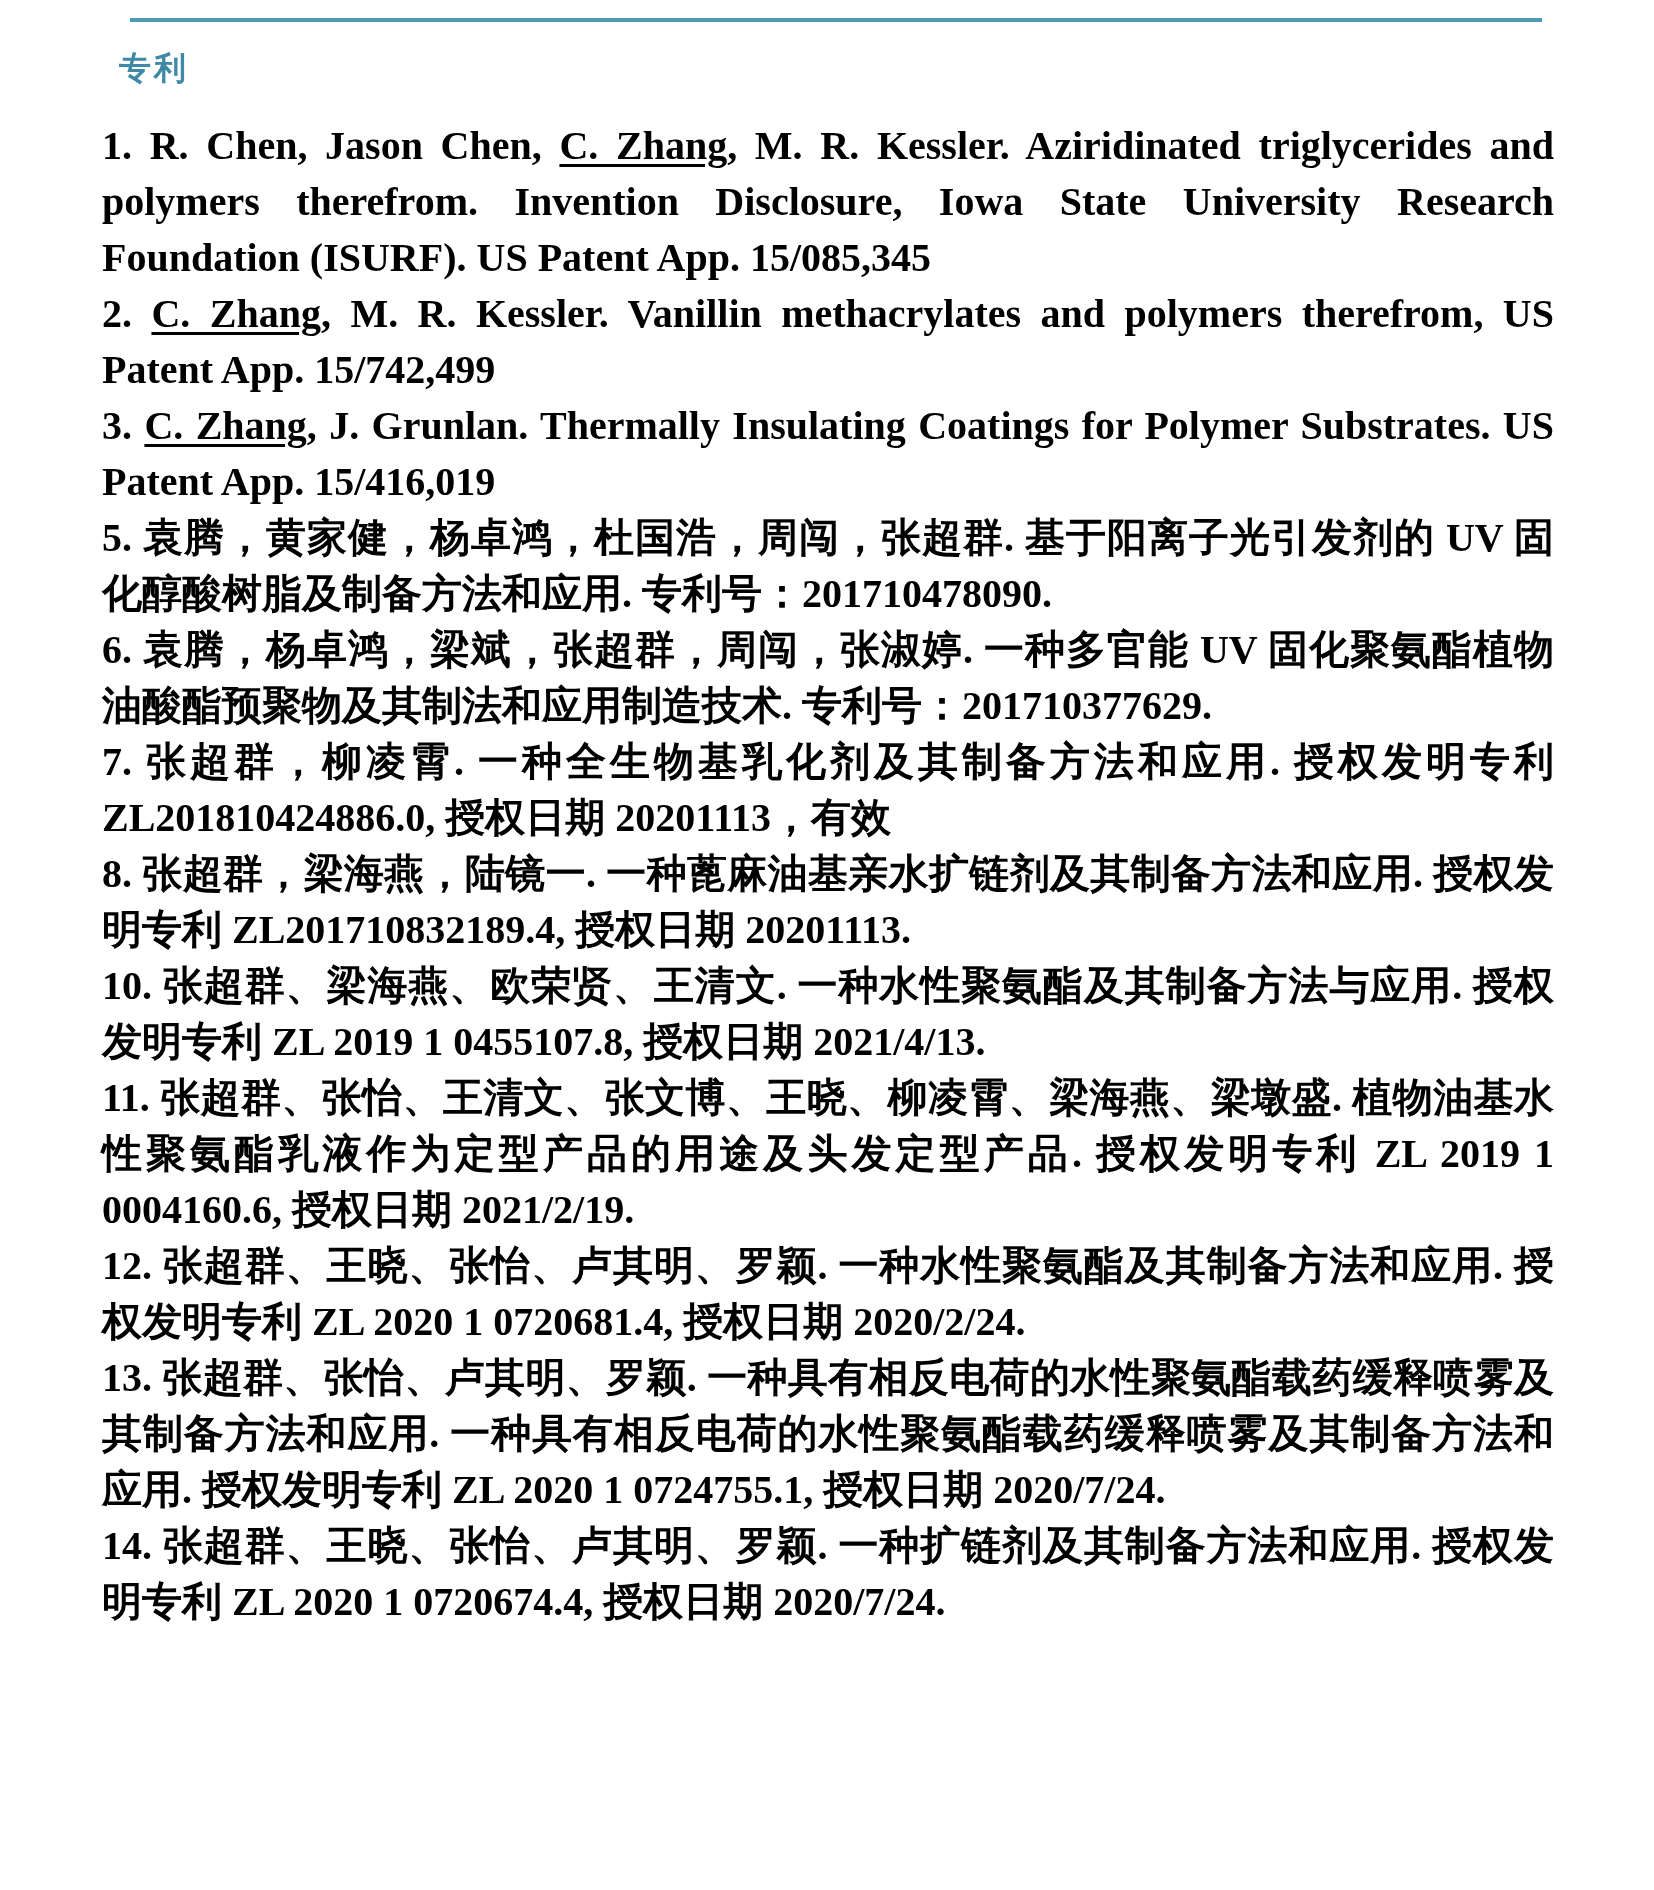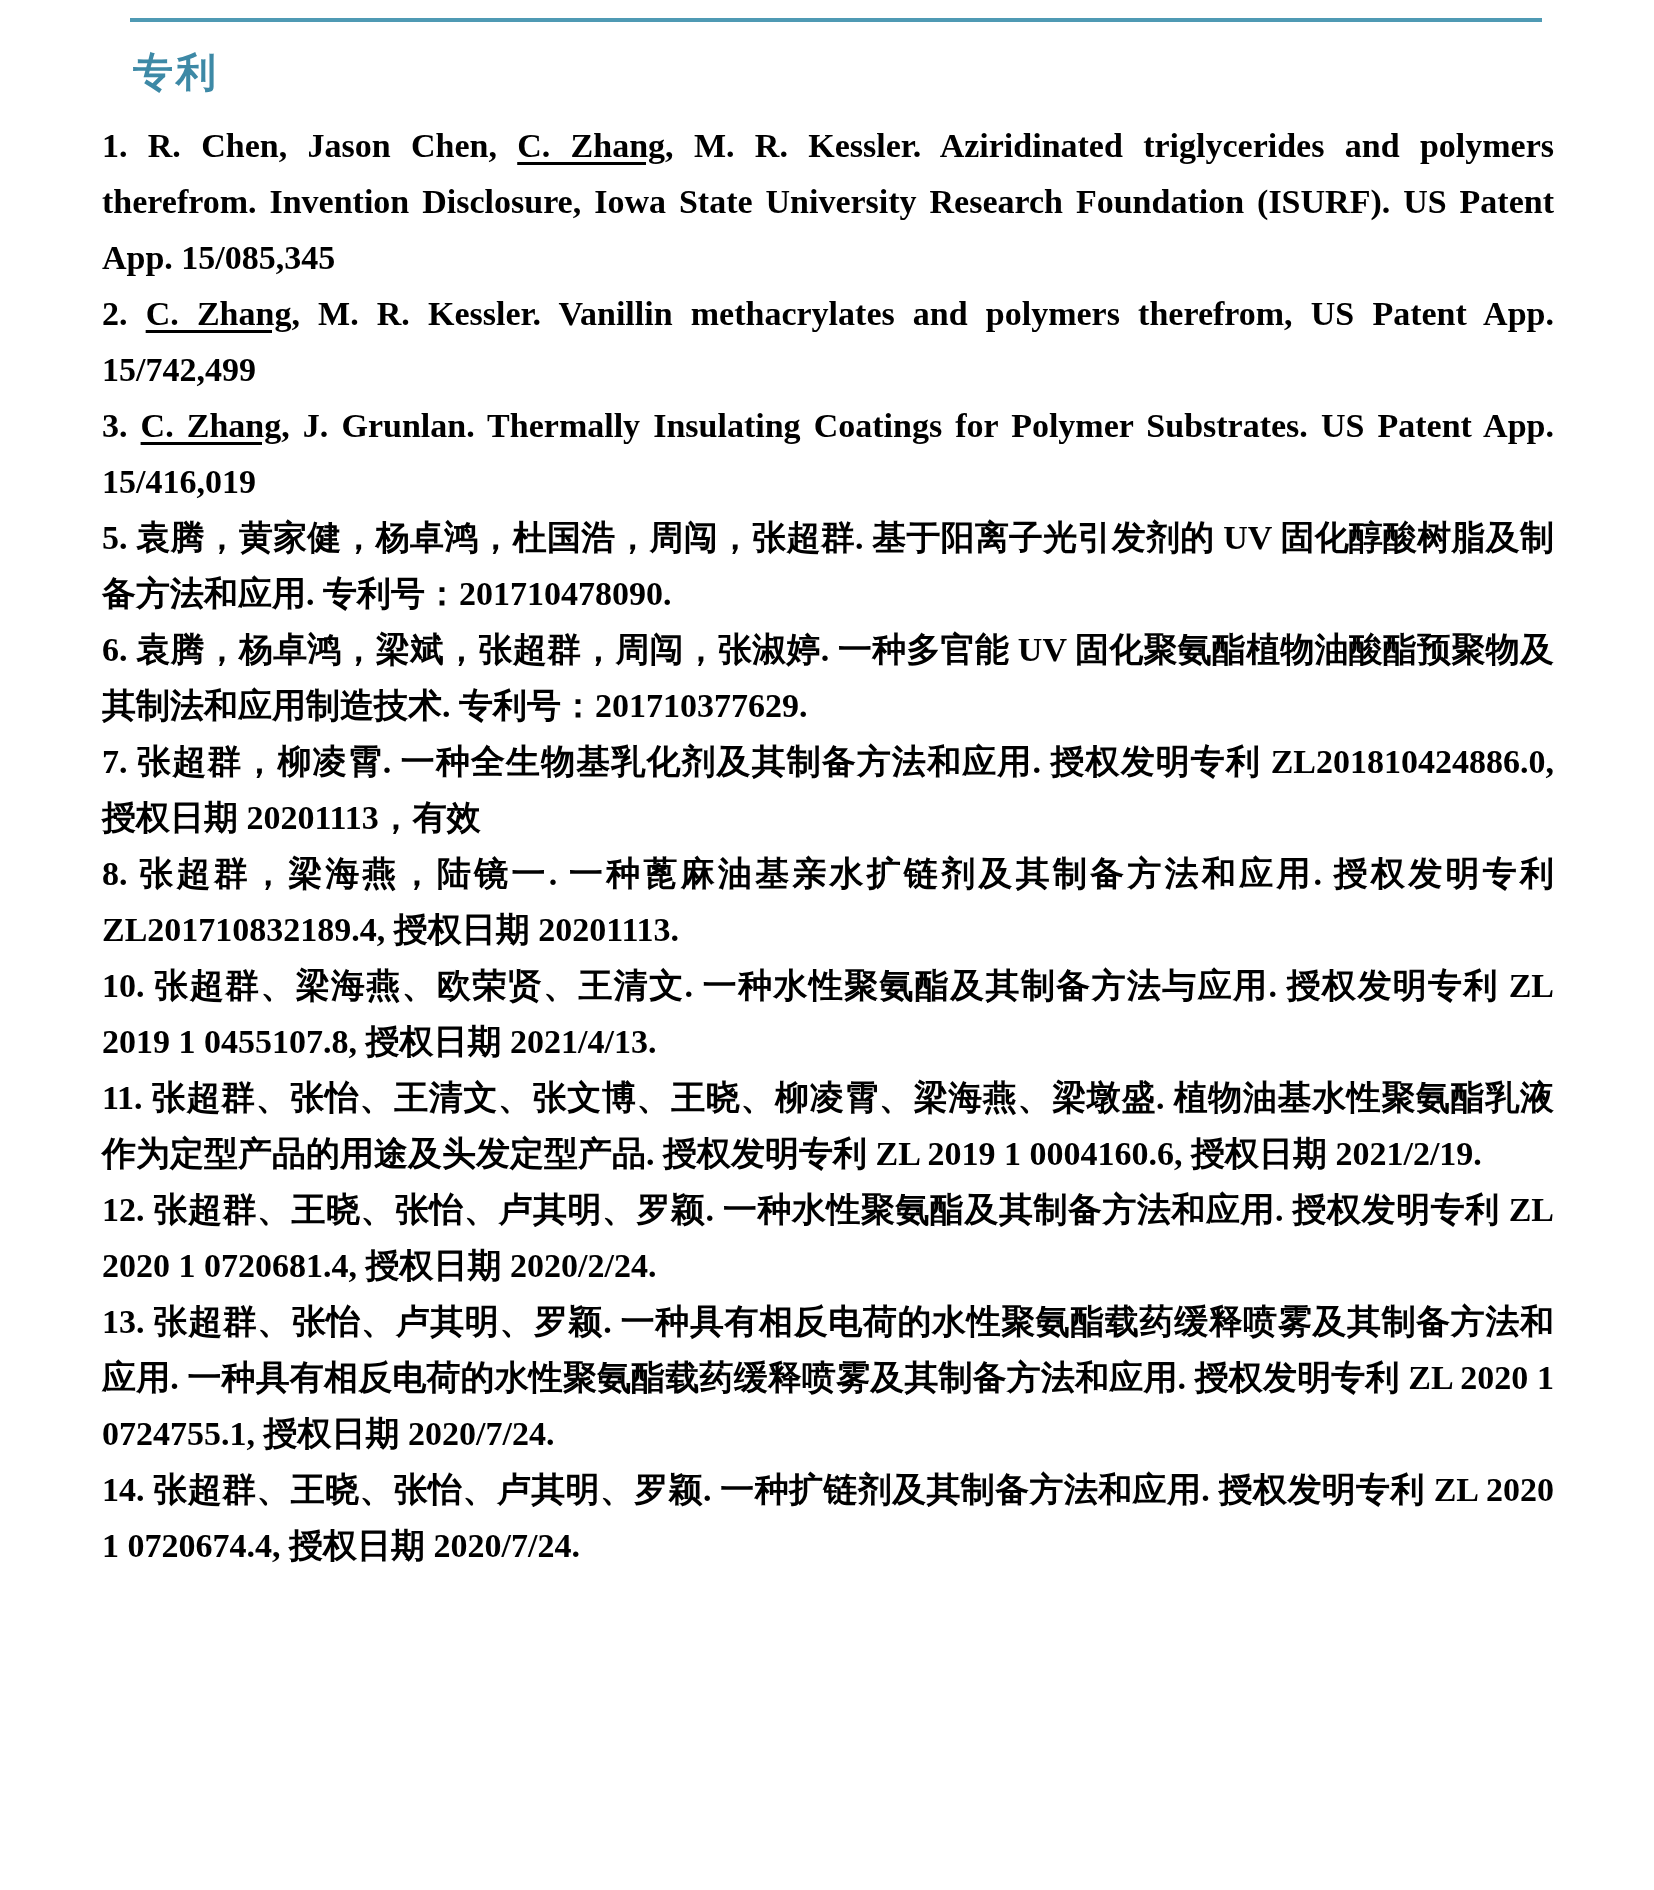--- a/index.html
+++ b/index.html
@@ -17,42 +17,42 @@
   .top-rule {
     position: absolute;
     left: 130px;
     top: 18px;
     width: 1412px;
     height: 4px;
     background: #4f9ab4;
   }
   .heading {
     position: absolute;
-    left: 133px;
+    left: 119px;
     top: 52px;
     margin: 0;
     font-family: "Liberation Sans", "DejaVu Sans", sans-serif;
     font-weight: 700;
-    font-size: 40px;
+    font-size: 32px;
     line-height: 1;
     letter-spacing: 3px;
     color: #3d89a6;
   }
   .patent-list {
     position: absolute;
     left: 102px;
     top: 118px;
     width: 1452px;
   }
   .patent-item {
     margin: 0;
     text-align: justify;
     font-family: "Liberation Serif", "DejaVu Serif", serif;
     font-weight: 700;
-    font-size: 34px;
+    font-size: 40px;
     line-height: 56px;
     color: #000000;
     word-break: break-word;
   }
   .u {
     text-decoration: underline;
     text-decoration-thickness: 3px;
     text-underline-offset: 5px;
   }
 </style>

